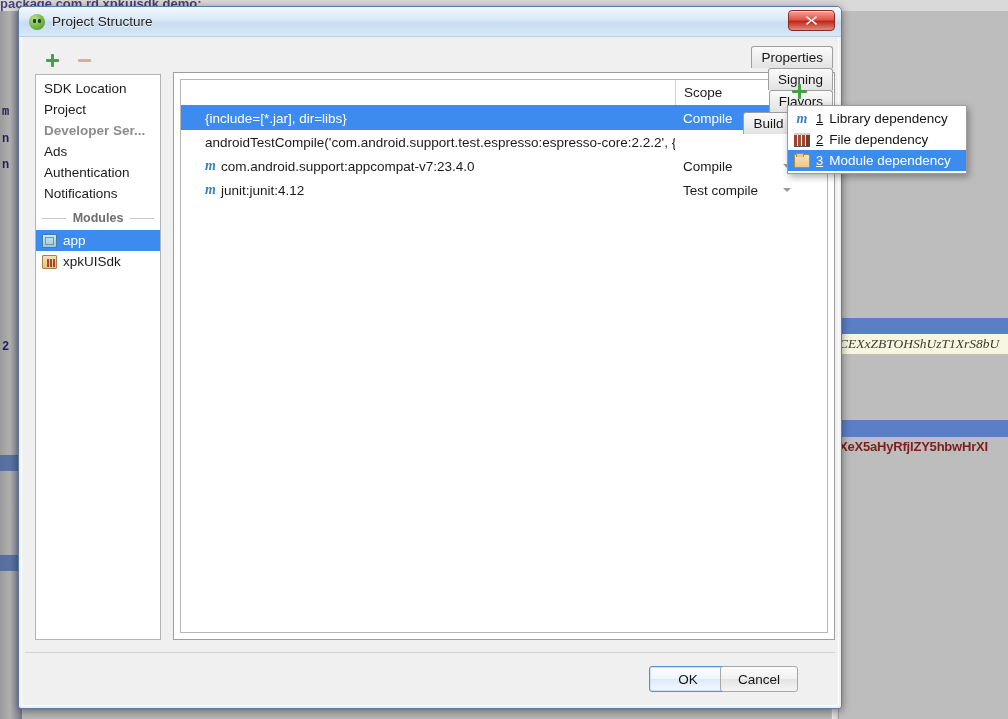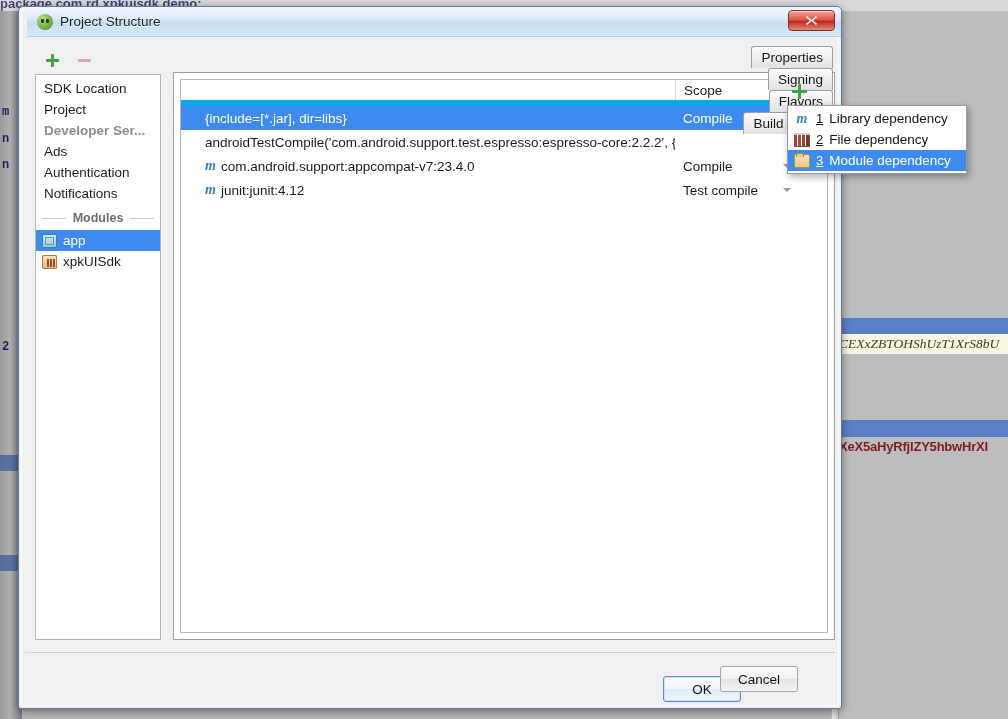--- a/index.html
+++ b/index.html
@@ -96,21 +96,20 @@
 
   
   #titlebar {
     position: relative;
     height: 30px;
     background: linear-gradient(180deg,#f3f8fd 0%, #dceaf7 40%, #c8ddf0 55%, #d7e8f7 100%);
     border-bottom: 1px solid #b9cfe3;
     display: flex; align-items: center;
     padding-left: 10px;
     border-radius: 4px 4px 0 0;
-    margin-left: 8px;
   }
   .title-icon {
     width: 16px; height: 16px; margin-right: 7px;
     border-radius: 50%;
     background: radial-gradient(circle at 35% 30%, #b9e08b, #5fa83a 70%, #3d7a24);
     position: relative; flex: none;
   }
   .title-icon::before, .title-icon::after {
     content: ""; position: absolute; top: 5px; width: 3px; height: 4px;
     background: #23431a; border-radius: 1px;
@@ -245,21 +244,21 @@
   }
   #table-wrap {
     position: absolute; left: 6px; right: 6px; top: 6px; bottom: 6px;
     border: 1px solid #b7b7b7;
     background: #ffffff;
     display: flex; flex-direction: column;
   }
   #table-header {
     height: 26px;
     display: flex; align-items: flex-start;
-    border-bottom: 6px solid #0ea5e9;
+    border-bottom: 1px solid #0ea5e9;
     background: #ffffff;
     flex: none;
   }
   .th {
     font-size: 13.5px; color: #1a1a1a;
     padding-left: 8px;
     height: 100%; display: flex; align-items: center;
   }
   .th.name { flex: 1; }
   .th.scope { width: 124px; border-left: 1px solid #d3d3d3; }
@@ -367,21 +366,21 @@
     border: 1px solid #a8a8a8;
     border-radius: 3px;
     cursor: pointer;
     display: flex; align-items: center; justify-content: center;
   }
   .btn.default {
     border: 1px solid #5b8dd0;
     box-shadow: 0 0 0 1px #cfe0f5 inset;
     background: linear-gradient(180deg,#fdfefe 0%, #eef5fc 48%, #dfeaf8 52%, #f2f8fd 100%);
   }
-  #ok-btn { right: 96px; margin-top: 10px; }
+  #ok-btn { right: 110px; }
   #cancel-btn { right: 39px; }
 </style>
 </head>
 <body>
 
 <div id="bg">
 
   <div class="bg-topstrip">
     <div class="bg-pkg">package com.rd.xpkuisdk.demo;</div>
   </div>

